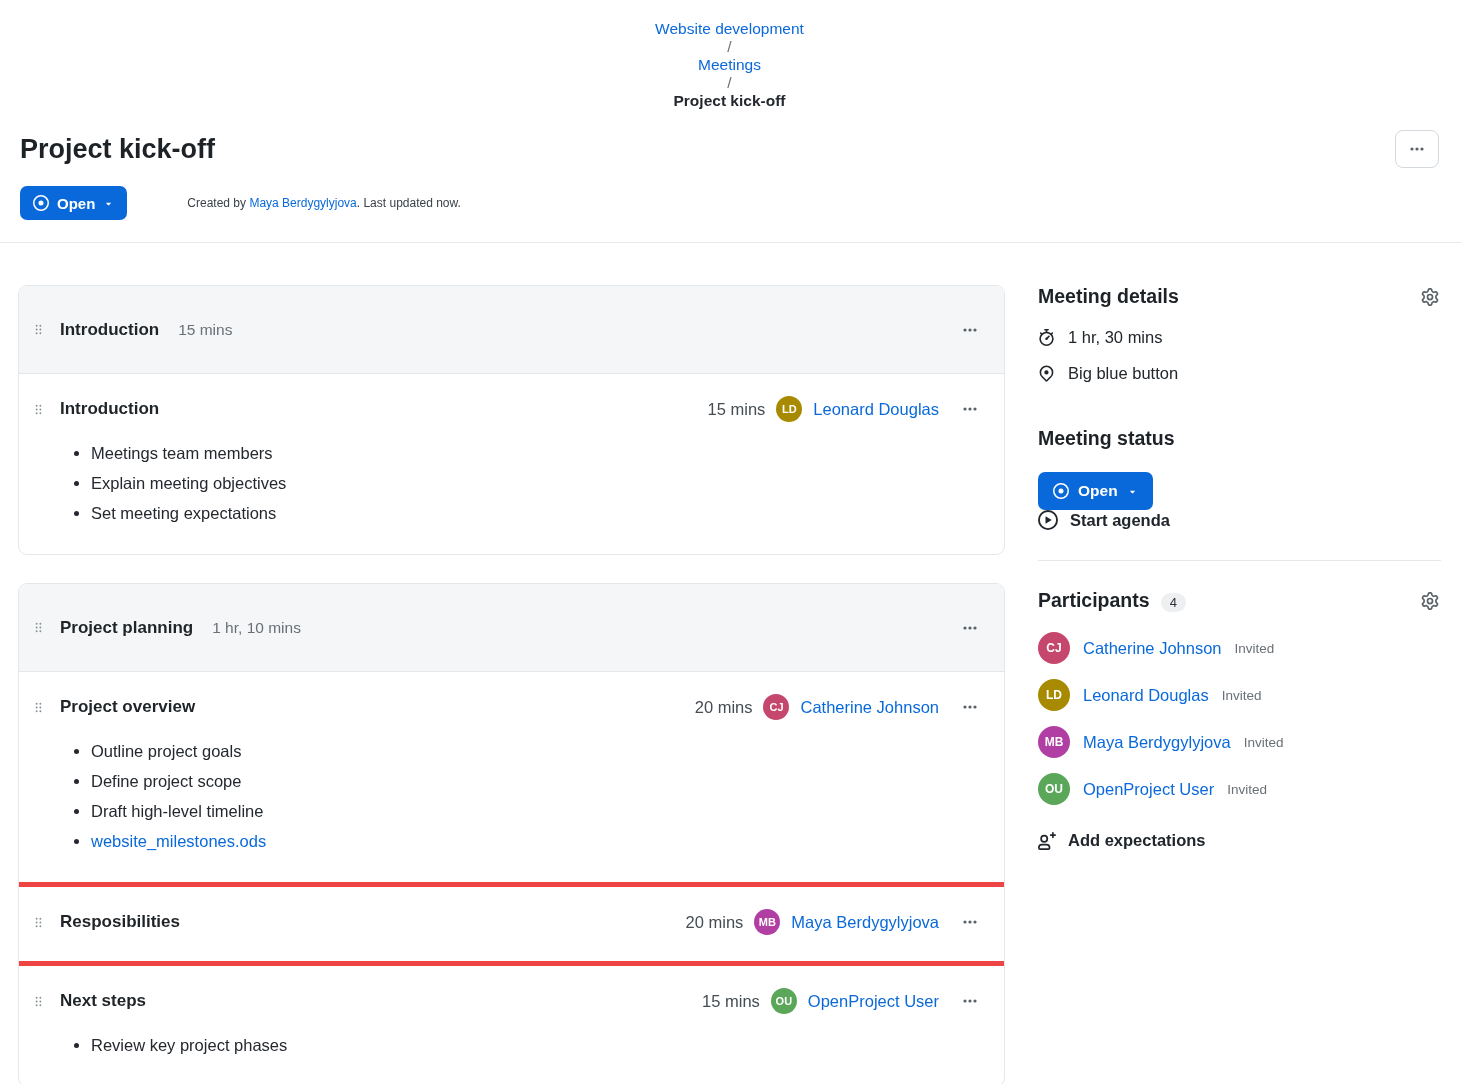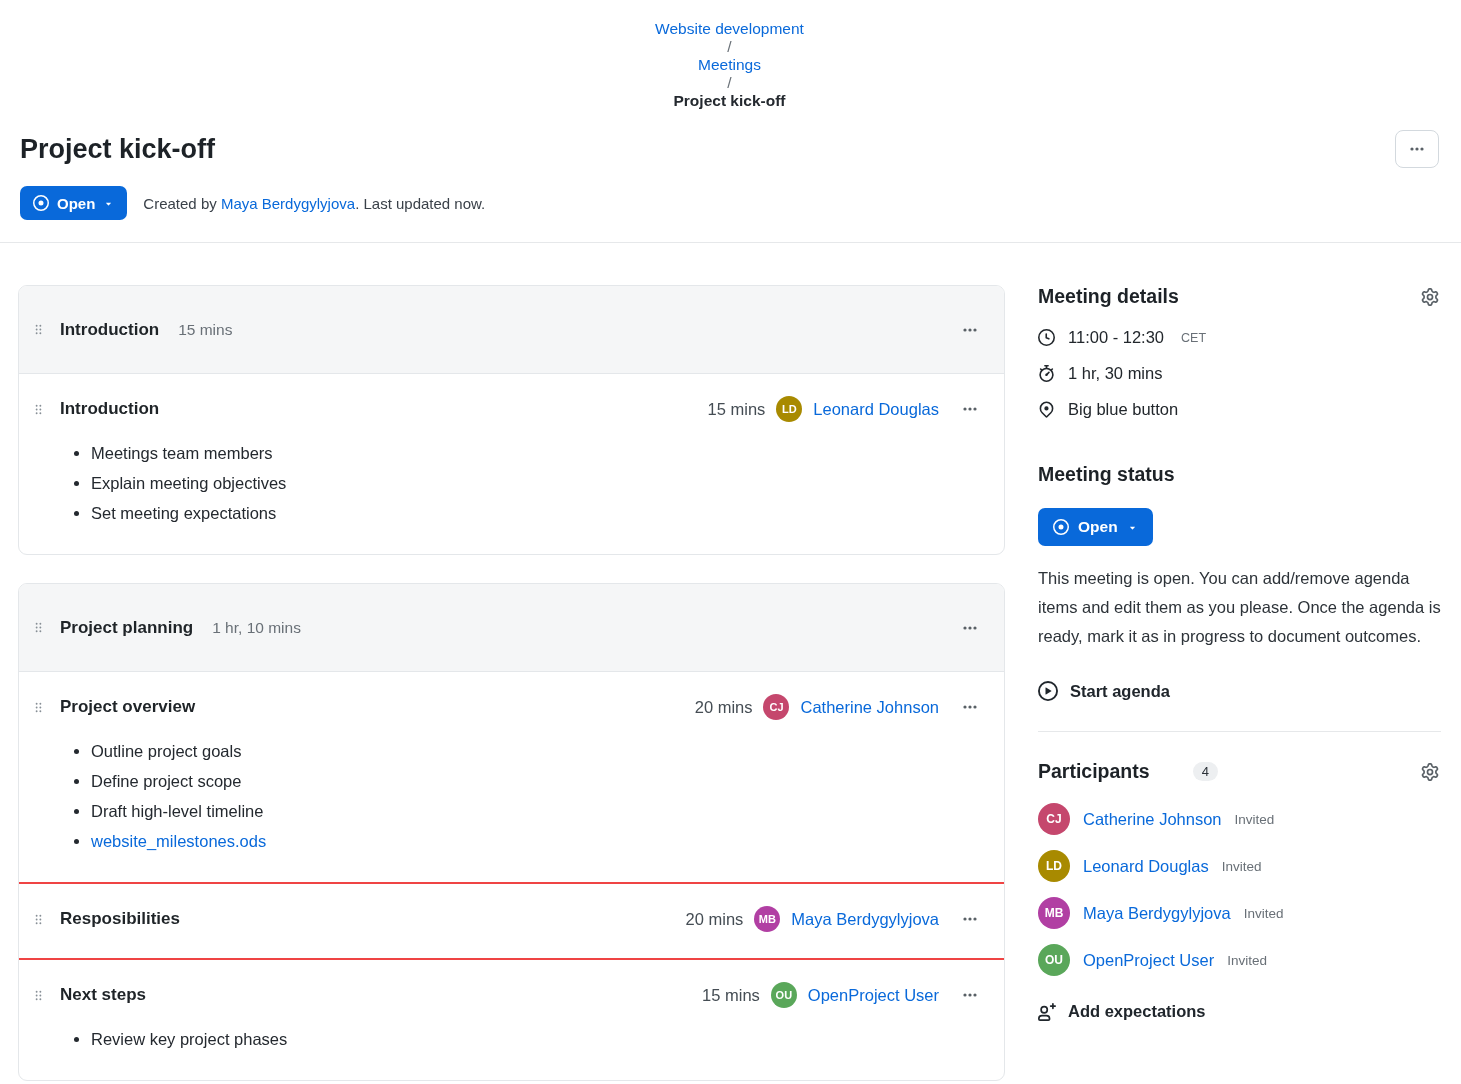--- a/index.html
+++ b/index.html
@@ -18,39 +18,39 @@
   .title-row { display:flex; align-items:center; justify-content:space-between; margin-bottom:18px; }
   h1 { font-size:27px; font-weight:700; color:#1d2227; }
   .more-btn { width:44px; height:38px; border:1px solid #d3d9de; border-radius:8px;
     background:#fff; color:#596066; display:flex; align-items:center; justify-content:center; cursor:pointer; }
   .status-row { display:flex; align-items:center; gap:16px; }
   .open-btn { display:inline-flex; align-items:center; gap:8px; background:#0969da; color:#fff;
     border:none; border-radius:7px; font-weight:700; font-size:15px; padding:0 13px; height:34px;
     cursor:pointer; font-family:inherit; }
   .open-btn .icon { color:#fff; }
   .open-btn.lg { height:38px; font-size:15.5px; padding:0 15px; gap:9px; }
-  .meta { color:#3a4149; font-size:15px; }
+  .meta { color:#3a4149; font-size:12px;margin-left:44px; }
   .link { color:#0969da; text-decoration:none; }
   .page-divider { border:0; border-top:1px solid #e6e8ea; }
 
   
   .content { display:flex; gap:33px; padding:42px 20px 0 18px; align-items:flex-start; }
   .agenda { width:987px; flex:none; }
   .sidebar { flex:1; min-width:0; }
 
   
   .card { border:1px solid #e4e7ea; border-radius:9px; background:#fff; margin-bottom:28px; overflow:hidden; }
   .card-header { background:#f5f6f7; border-bottom:1px solid #e4e7ea; height:88px;
     display:flex; align-items:center; gap:14px; padding:0 22px 0 12px; }
   .grab { color:#878f96; cursor:grab; display:flex; }
   .sec-title { font-weight:700; font-size:17px; }
   .sec-dur { color:#697077; font-size:15.5px; margin-left:5px; }
   .kebab { margin-left:auto; border:none; background:transparent; color:#596066; padding:4px; cursor:pointer; display:flex; }
   .agenda-item { padding:22px 22px 26px 12px; }
-  .agenda-item + .agenda-item { border-top:2px solid #ef4444; }
+  .agenda-item + .agenda-item { border-top:5px solid #ef4444; }
   .item-row { display:flex; align-items:center; gap:14px; }
   .item-title { font-weight:700; font-size:17px; }
   .item-right { margin-left:auto; display:flex; align-items:center; gap:11px; }
   .item-right .kebab { margin-left:8px; }
   .item-dur { color:#454d54; font-size:16.5px; }
   .avatar { border-radius:50%; color:#fff; font-weight:700; display:inline-flex;
     align-items:center; justify-content:center; flex:none; }
   .av-sm { width:26px; height:26px; font-size:11px; }
   .av-lg { width:32px; height:32px; font-size:12px; }
   .presenter { font-size:16.5px; }
@@ -61,21 +61,21 @@
   .side-head { display:flex; align-items:center; margin-bottom:20px; }
   h2 { font-size:19.5px; font-weight:700; color:#1d2227; }
   .iconbtn { margin-left:auto; background:none; border:none; color:#596066; cursor:pointer; padding:2px; display:flex; }
   .detail-row { display:flex; align-items:center; gap:13px; margin:17px 0; font-size:16.5px; color:#22272c; }
   .tz { font-size:12.5px; color:#697077; margin-left:4px; }
   .status-title { margin:44px 0 22px; }
   .status-desc { font-size:16.5px; line-height:29px; color:#2d3339; margin:18px 0 30px; }
   .action-row { display:flex; align-items:center; gap:12px; background:none; border:none;
     font-weight:700; font-size:16.5px; color:#20262c; padding:0; cursor:pointer; font-family:inherit; }
   .side-divider { border:0; border-top:1px solid #e6e8ea; margin:30px 0 28px; }
-  .ph-left { display:flex; align-items:center;gap:32px; }
+  .ph-left { display:flex; align-items:flex-end; }
   .badge { background:#edeff1; border-radius:11px; padding:2px 9px; font-size:13px; margin-left:11px; color:#2b3138; }
   .participant { display:flex; align-items:center; gap:13px; margin:15px 0; }
   .p-name { font-size:16.5px; }
   .p-status { font-size:13.5px; color:#697077; }
   .add-participants { margin-top:26px; }
   .caret { display:block; }
 </style>
 </head>
 <body>
 
@@ -304,27 +304,20 @@
         <h2>Meeting details</h2>
         <button class="iconbtn">
             <svg class="icon i18">
               <use href="#i-gear"></use>
             </svg>
           </button>
       </div>
 
       <div class="detail-row">
         <svg class="icon i17">
-            <use href="#i-clock"></use>
-          </svg>
-        <span>11:00 - 12:30</span>
-        <span class="tz">CET</span>
-      </div>
-      <div class="detail-row">
-        <svg class="icon i17">
             <use href="#i-stopwatch"></use>
           </svg>
         <span>1 hr, 30 mins</span>
       </div>
       <div class="detail-row">
         <svg class="icon i17">
             <use href="#i-location"></use>
           </svg>
         <span>Big blue button</span>
       </div>
@@ -332,21 +325,20 @@
       <h2 class="status-title">Meeting status</h2>
       <button class="open-btn lg">
         <svg class="icon i16">
             <use href="#i-circledot"></use>
           </svg>
         <span>Open</span>
         <svg class="icon i12 caret">
             <use href="#i-caret"></use>
           </svg>
       </button>
-      <p class="status-desc">This meeting is open. You can add/remove agenda items and edit them as you please. Once the agenda is ready, mark it as in progress to document outcomes.</p>
       <button class="action-row">
         <svg class="icon i20">
             <use href="#i-play"></use>
           </svg>
         <span>Start agenda</span>
       </button>
 
       <hr class="side-divider">
 
       <div class="side-head">

